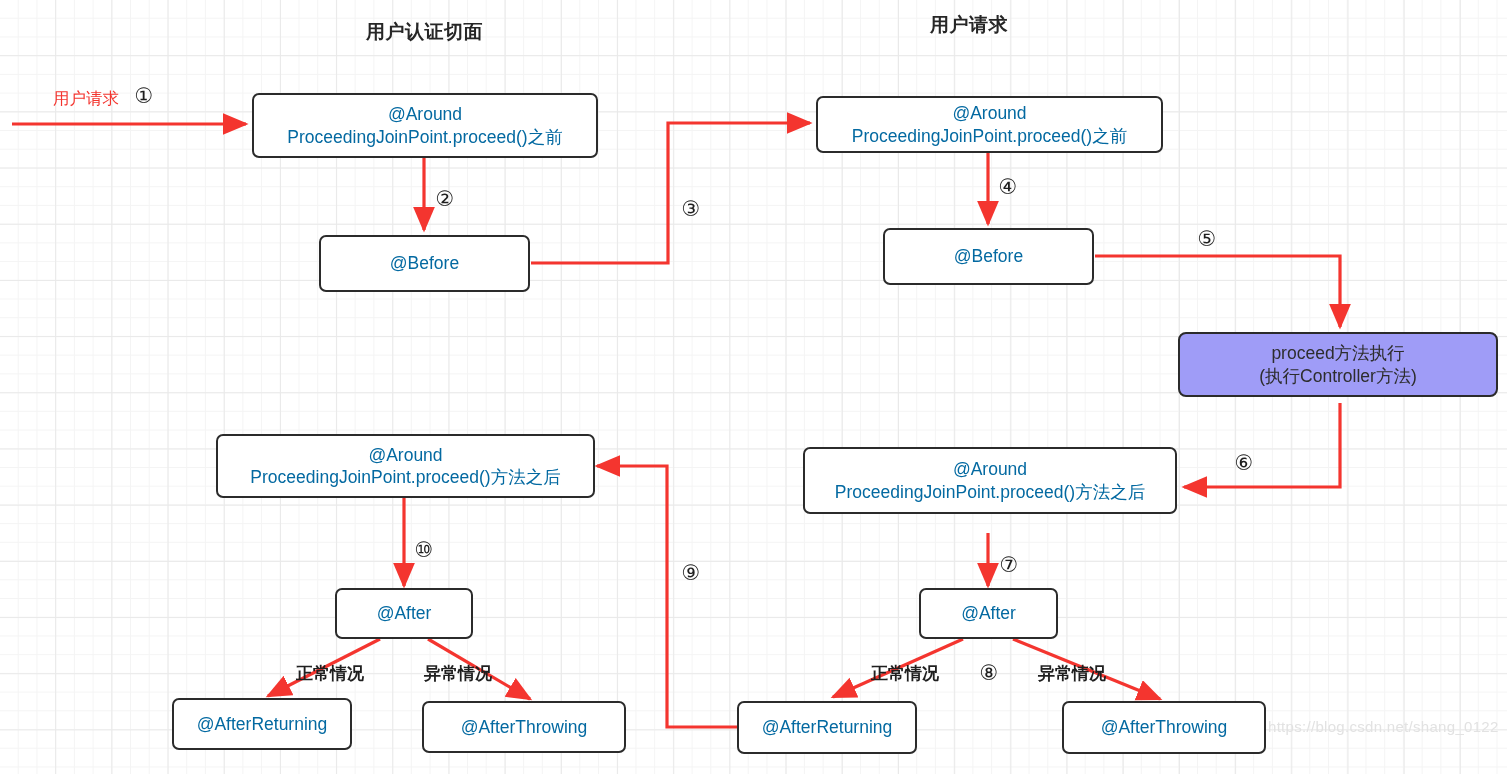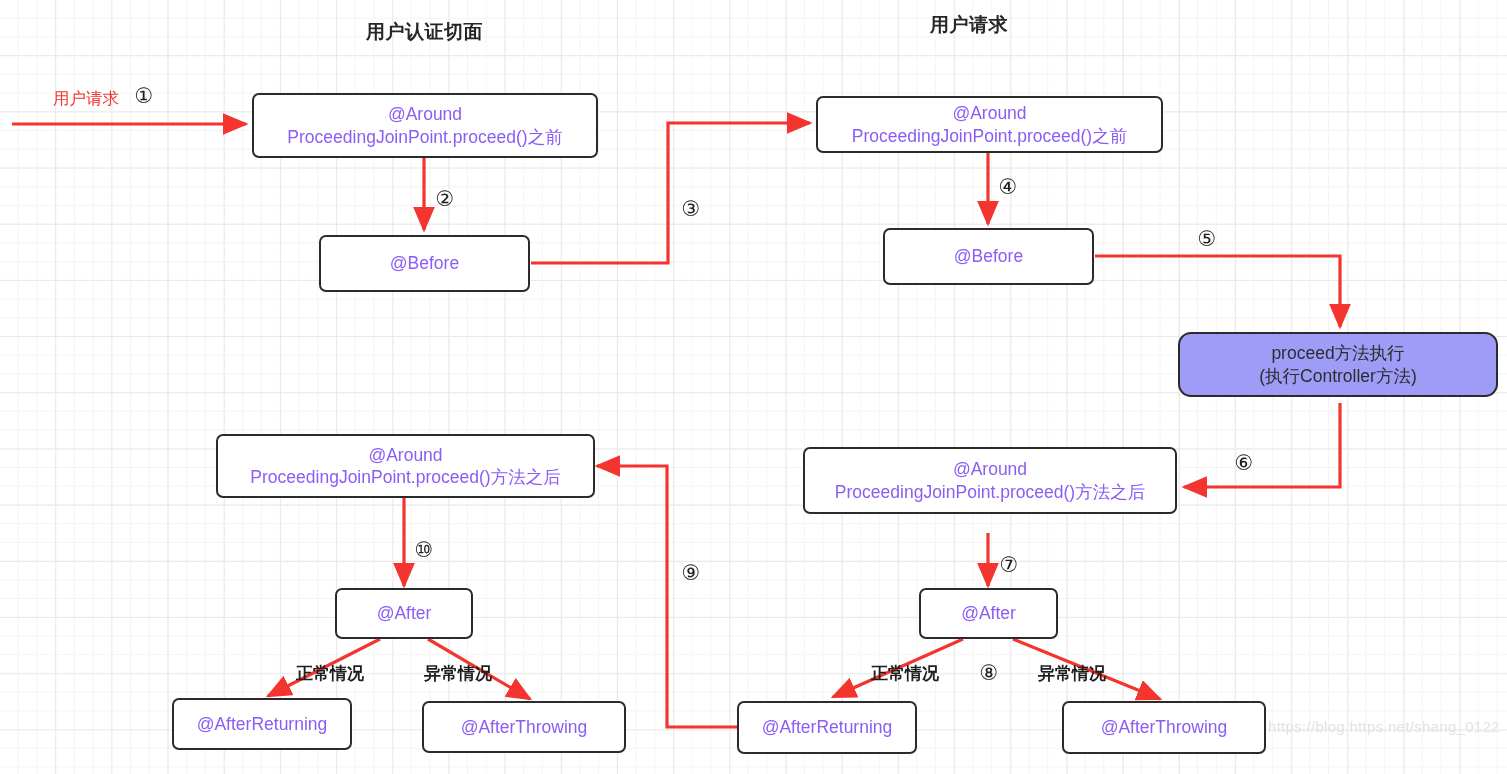--- a/index.html
+++ b/index.html
@@ -39,27 +39,27 @@
   .node{
     position:absolute;
     box-sizing:border-box;
     border:2.5px solid #2b2b2b;
     border-radius:7px;
     background:#ffffff;
     display:flex;
     align-items:center;
     justify-content:center;
     text-align:center;
-    color:#8b5cf6;
+    color:#0369a1;
     font-size:17.5px;
     line-height:1.28;
     padding:2px 6px;
   }
   .node .ln{display:block;}
-  .node.purple{background:#9f9cf7;border-color:#2b2b2b;border-radius:13px;color:#2d2d2d;align-items:center;}
+  .node.purple{background:#9f9cf7;border-color:#2b2b2b;border-radius:8px;color:#2d2d2d;align-items:center;}
 
   .num{
     position:absolute;
     width:23px;height:23px;
     border:1.6px solid #2b2b2b;
     border-radius:50%;
     color:#1f1f1f;
     font-size:14.5px;
     line-height:21px;
     text-align:center;
@@ -220,15 +220,15 @@
   <div class="edge-label" style="left:1038px;top:662px;">异常情况</div>
 
   <div class="node" style="left:737px;top:701px;width:180px;height:53px;">
     <span class="ln">@AfterReturning</span>
   </div>
 
   <div class="node" style="left:1062px;top:701px;width:204px;height:53px;">
     <span class="ln">@AfterThrowing</span>
   </div>
 
-  <div class="watermark" style="left:1268px;top:718px;">https://blog.https.net/shang_0122</div>
+  <div class="watermark" style="left:1268px;top:718px;">https://blog.csdn.net/shang_0122</div>
 
 </div>
 
 </body></html>

